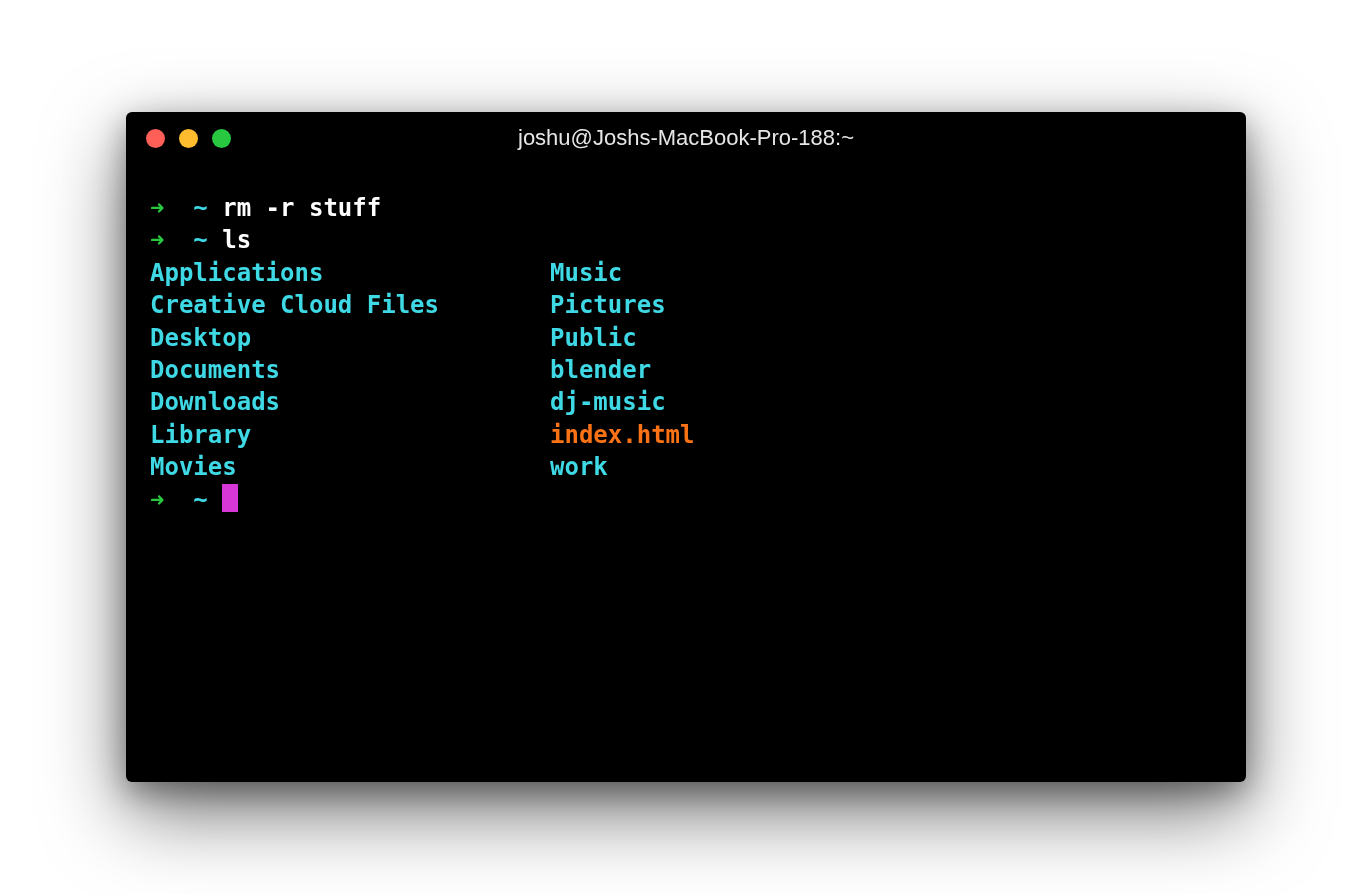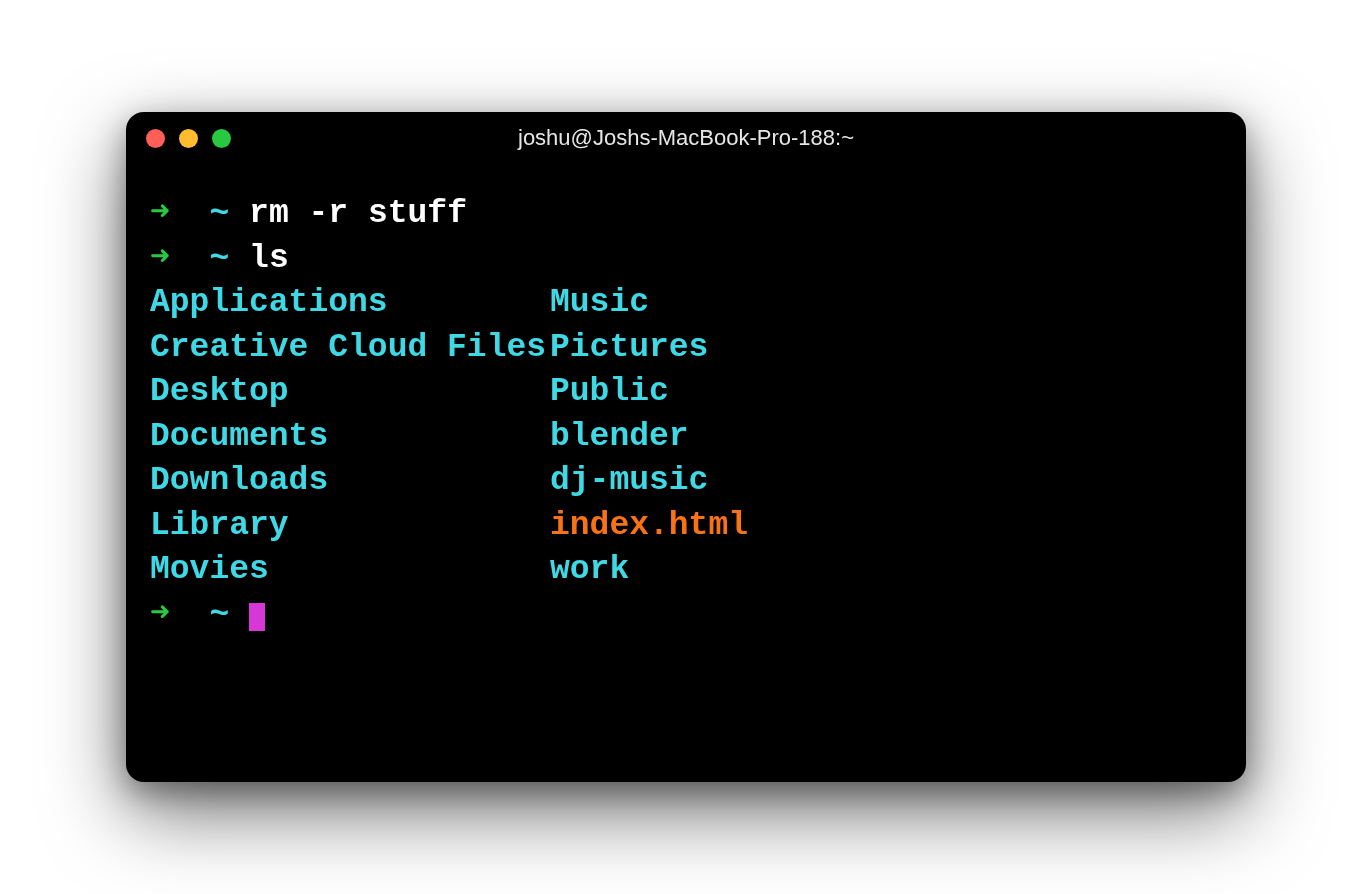--- a/index.html
+++ b/index.html
@@ -15,21 +15,21 @@
       display: flex;
       align-items: center;
       justify-content: center;
       font-family: "SF Mono", "Menlo", "Monaco", "Consolas", monospace;
     }
     
     .terminal-window {
       width: 1120px;
       height: 670px;
       background: #000000;
-      border-radius: 18px;
+      border-radius: 6px;
       box-shadow: 0 30px 80px rgba(0,0,0,0.55), 0 10px 30px rgba(0,0,0,0.35);
       overflow: hidden;
       display: flex;
       flex-direction: column;
     }
     
     .titlebar {
       height: 52px;
       display: flex;
       align-items: center;
@@ -61,26 +61,25 @@
       color: #e6e6e6;
       font-size: 22px;
       font-family: -apple-system, BlinkMacSystemFont, "Segoe UI", sans-serif;
       font-weight: 400;
       pointer-events: none;
     }
     
     .terminal-body {
       flex: 1;
       padding: 28px 24px 20px 24px;
-      font-size: 33px;
+      font-size: 24px;
       line-height: 1.35;
       color: #ffffff;
       white-space: pre;
       font-weight: 700;
-      font-family: Liberation Mono, monospace;
     }
     
     .prompt-arrow {
       color: #28c840;
     }
     
     .prompt-path {
       color: #3fd9e6;
     }
     

